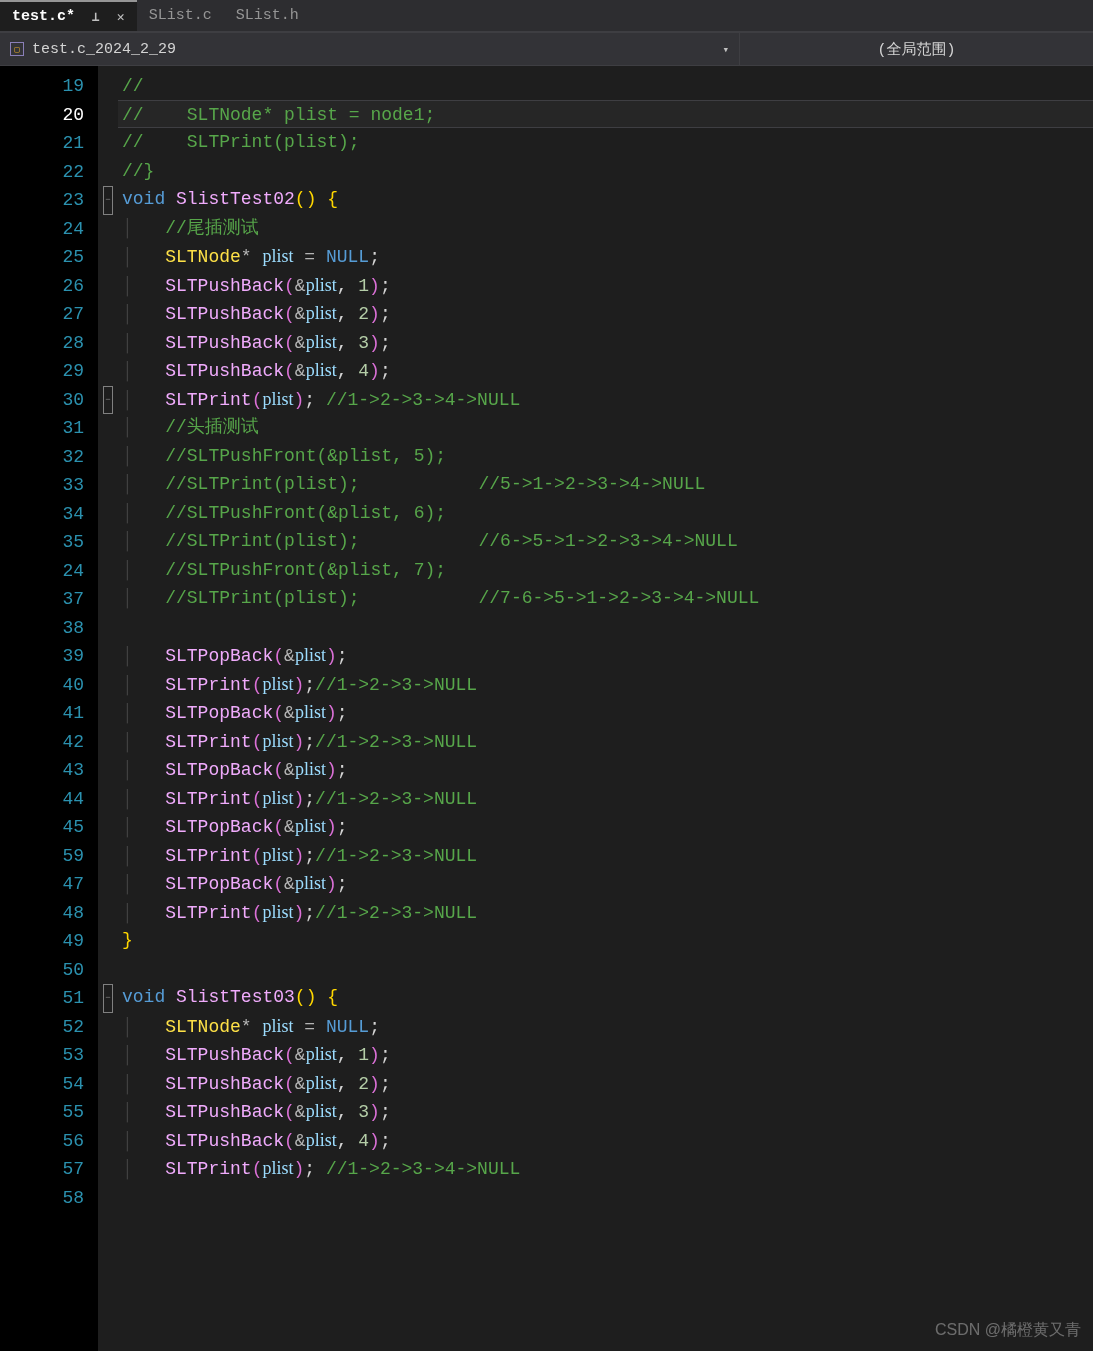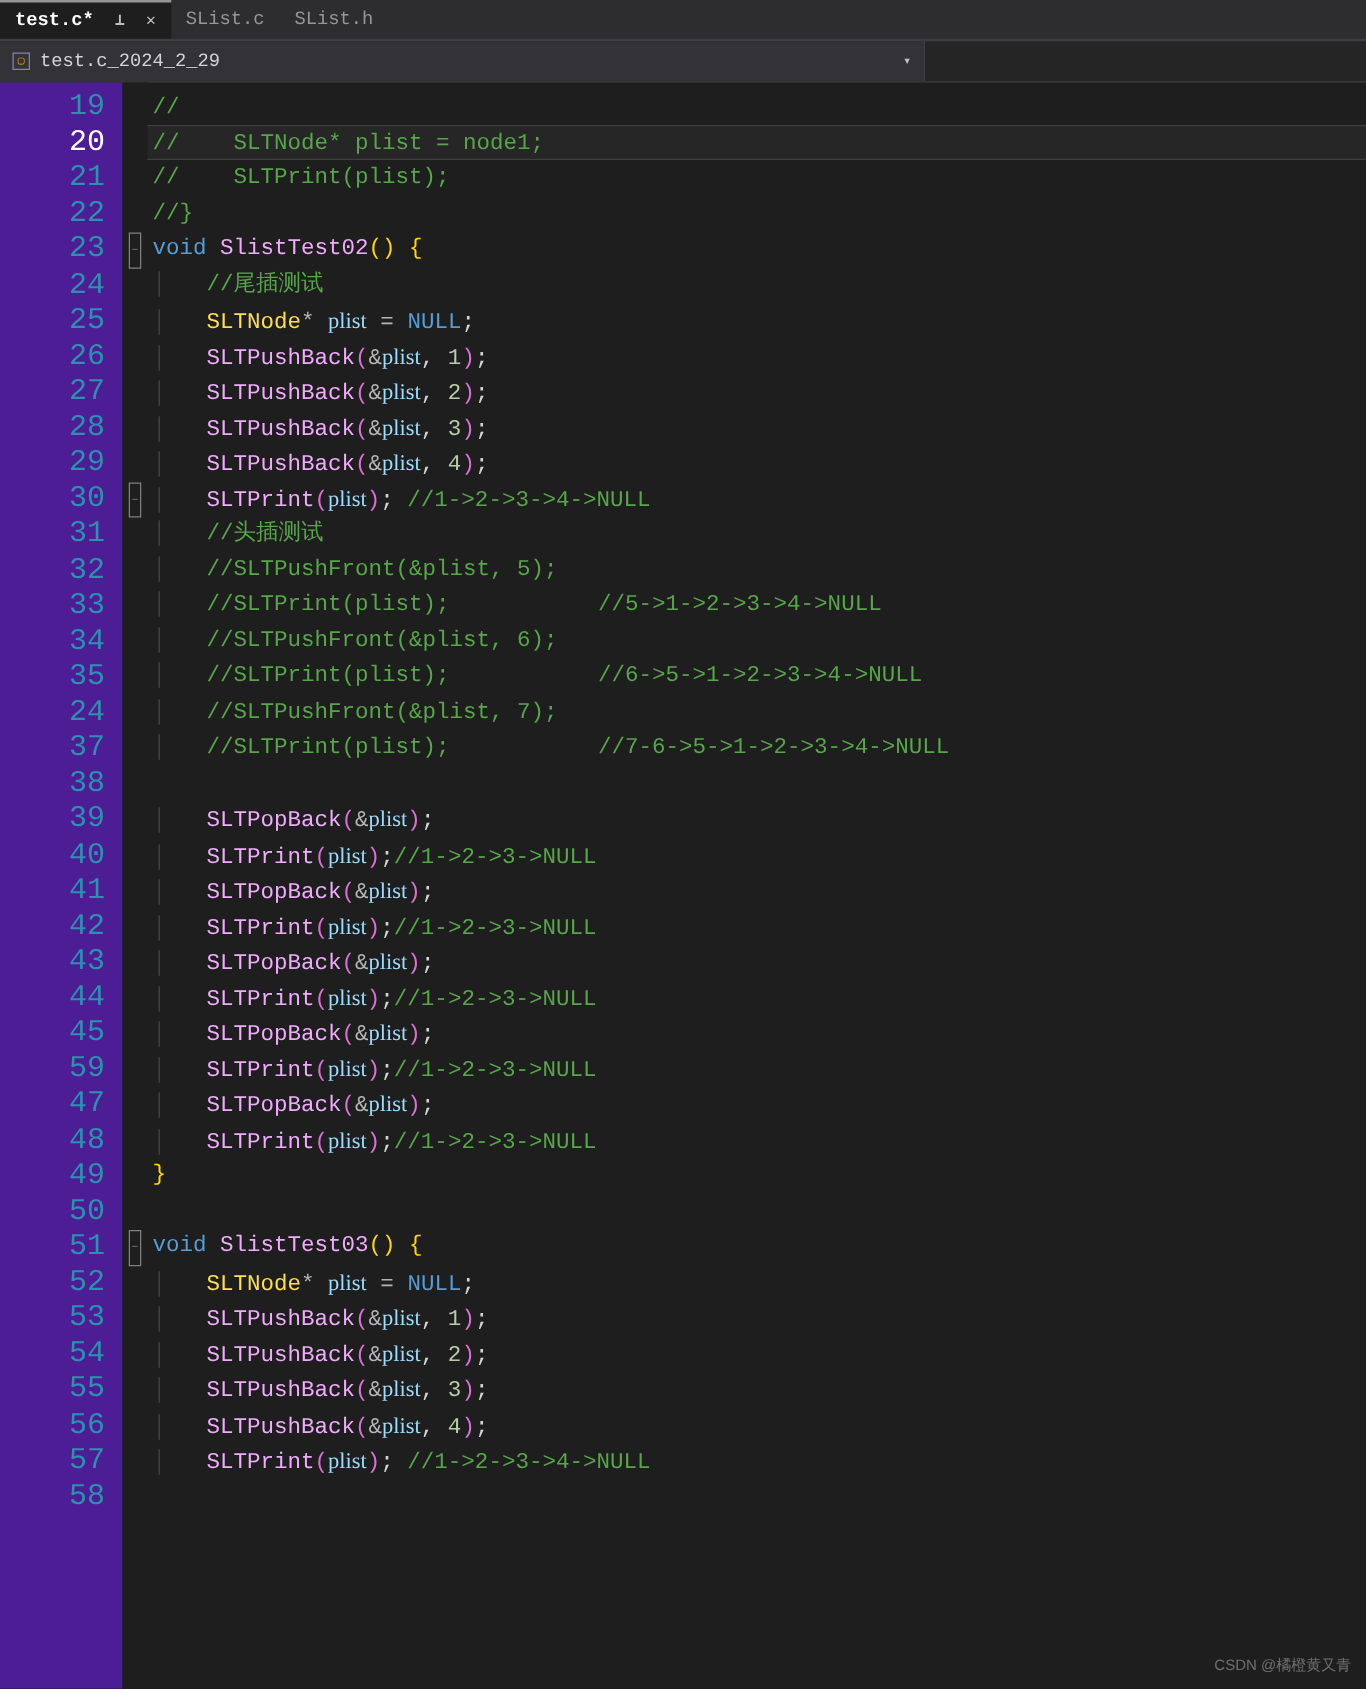--- a/index.html
+++ b/index.html
@@ -68,25 +68,25 @@
   font-size: 9px;
   color: #e5a928;
 }
 .nav-chevron { margin-left: auto; color: #c0c0c0; font-size: 11px; }
 .editor {
   display: flex;
   height: calc(100% - 66px);
 }
 .gutter {
   width: 98px;
-  background: #4c1d95;
+  background: #000000;
   text-align: right;
   padding-right: 14px;
   color: #2b91af;
-  font-size: 24px;
+  font-size: 18px;
   line-height: 28.5px;
   padding-top: 6px;
 }
 .gutter .ln { height: 28.5px; }
 .gutter .ln.current { color: #ffffff; }
 .fold-col {
   width: 20px;
   background: #1e1e1e;
   padding-top: 6px;
 }
@@ -121,21 +121,21 @@
 .c-punc { color: #d4d4d4; }
 .c-op { color: #b4b4b4; }
 .guide { color: #404040; }
 .bracket1 { color: #ffd700; }
 .bracket2 { color: #da70d6; }
 .watermark {
   position: fixed;
   right: 12px;
   bottom: 10px;
   color: rgba(255,255,255,0.35);
-  font-size: 12px;
+  font-size: 16px;
   font-family: sans-serif;
 }
 </style>
 </head>
 <body>
 
 <div class="tab-bar">
   <div class="tab active">
     <span>test.c*</span>
     <span class="pin-icon">⟂</span>
@@ -147,20 +147,23 @@
   <div class="tab">
     <span>SList.h</span>
   </div>
 </div>
 
 <div class="nav-bar">
   <div class="nav-section left">
     <span class="nav-icon">▢</span>
     <span>test.c_2024_2_29</span>
     <span class="nav-chevron">▾</span>
+  </div>
+  <div class="nav-section right">
+    <span>(全局范围)</span>
   </div>
 </div>
 
 <div class="editor">
   <div class="gutter" id="gutter">
       <div class="ln">19</div>
       <div class="ln current">20</div>
       <div class="ln">21</div>
       <div class="ln">22</div>
       <div class="ln">23</div>

